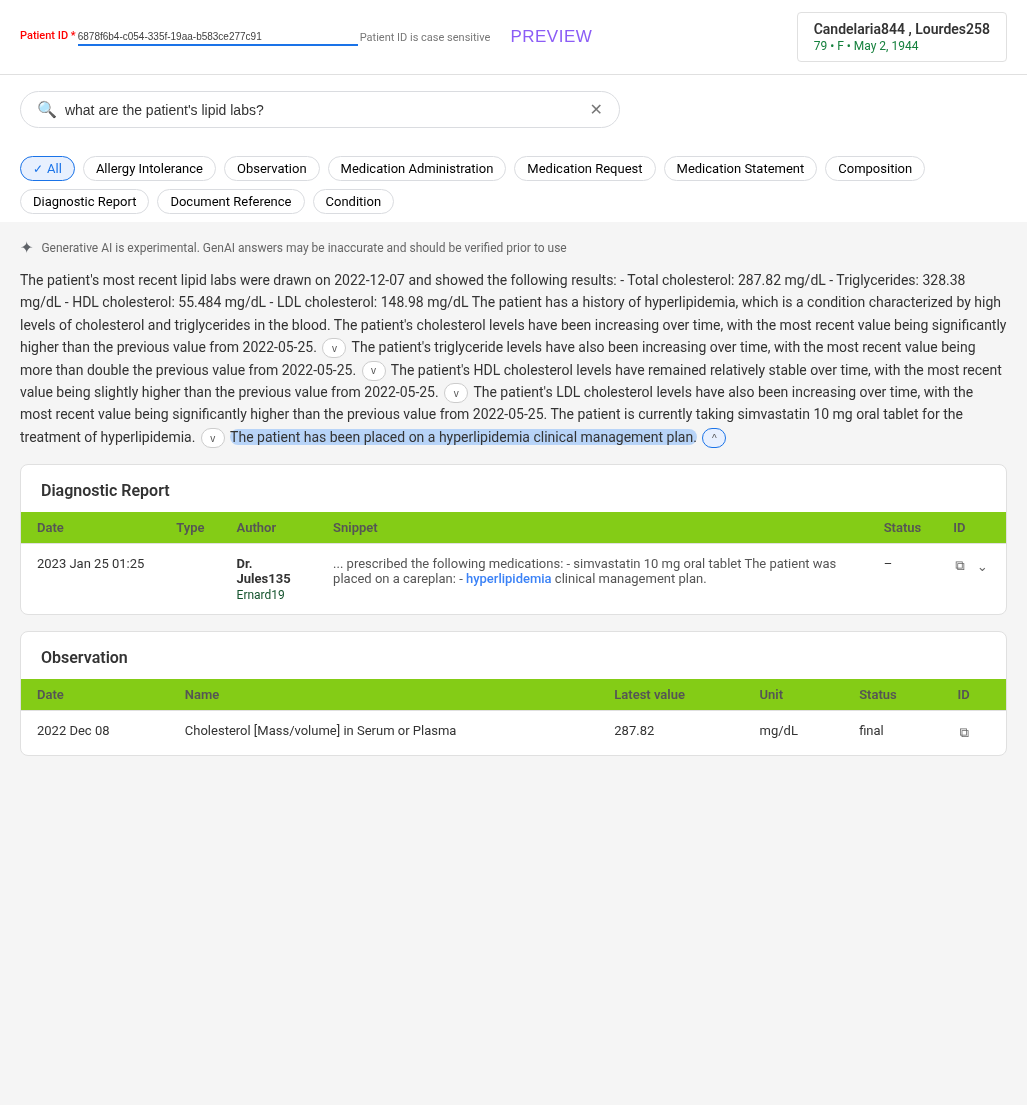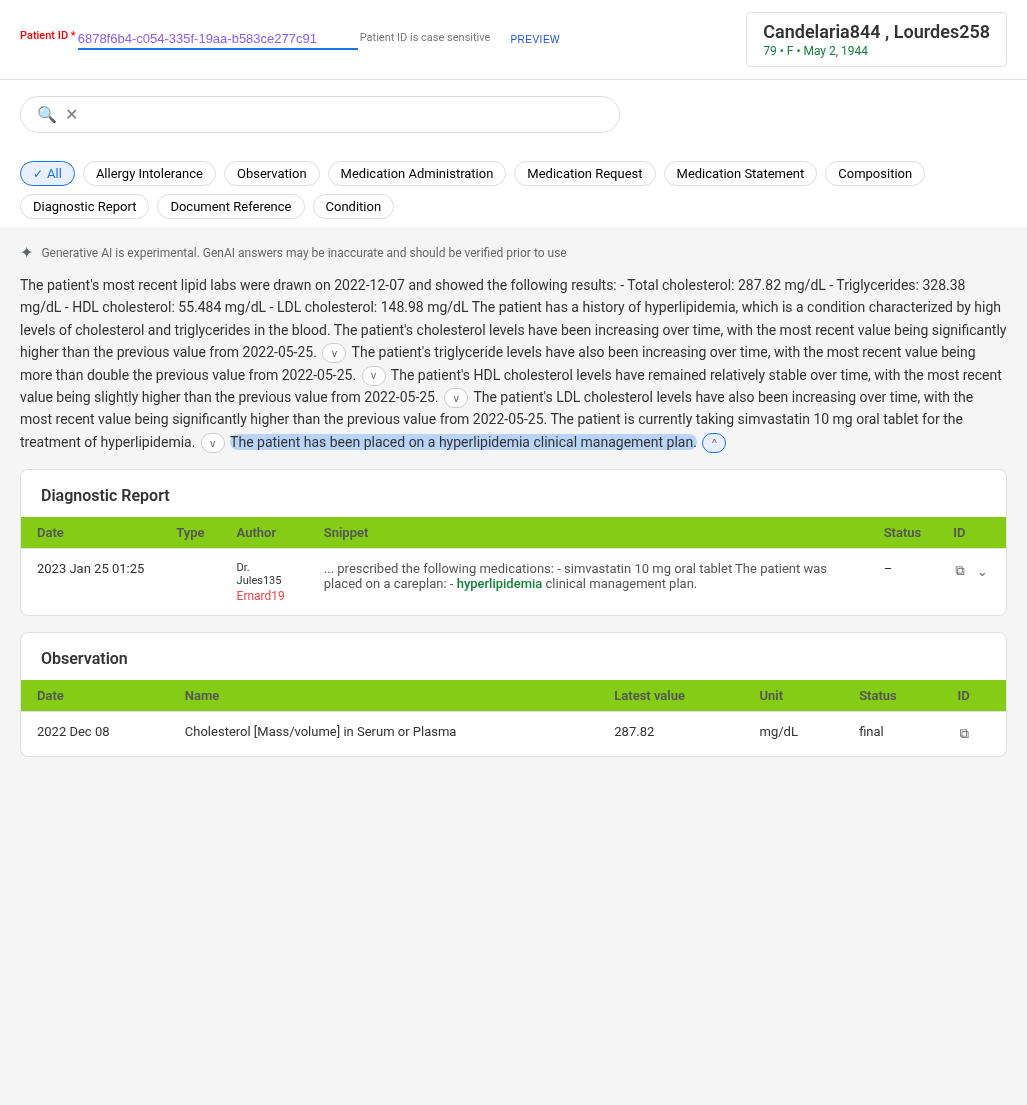--- a/index.html
+++ b/index.html
@@ -28,50 +28,50 @@
       color: #555;
       font-weight: 500;
     }
     .patient-id-label span {
       color: red;
     }
     .patient-id-input {
       border: none;
       border-bottom: 2px solid #1a73e8;
       outline: none;
-      font-size: 13px;
+      font-size: 10px;
       width: 280px;
       padding: 2px 0;
-      color: #8b5cf6;
+      color: #404040;
     }
     .patient-id-hint {
       font-size: 11px;
       color: #777;
       margin-top: 2px;
     }
     .preview-btn {
       background: none;
       border: none;
-      color: #1d4ed8;
-      font-size: 10px;
+      color: #8b5cf6;
+      font-size: 17px;
       font-weight: 500;
       cursor: pointer;
       letter-spacing: 0.5px;
       text-transform: uppercase;
     }
     .patient-info-card {
       background: #fff;
       border: 1px solid #e0e0e0;
       border-radius: 4px;
       padding: 8px 16px;
       margin-left: auto;
     }
     .patient-name {
       font-weight: 600;
-      font-size: 18px;
+      font-size: 14px;
       color: #333;
     }
     .patient-details {
       font-size: 12px;
       color: #15803d;
       margin-top: 2px;
     }
 
     
     .search-container {
@@ -224,21 +224,21 @@
     }
     .date-cell {
       white-space: nowrap;
       color: #555;
     }
     .snippet-text {
       color: #555;
       font-size: 13px;
     }
     .snippet-highlight {
-      color: #15803d;
+      color: #3b82f6;
       font-weight: 500;
     }
     .status-cell {
       color: #888;
     }
     .copy-icon-btn {
       background: none;
       border: none;
       cursor: pointer;
       color: #666;
@@ -250,27 +250,27 @@
       cursor: pointer;
       color: #666;
       padding: 2px;
     }
     .row-actions {
       display: flex;
       gap: 8px;
       align-items: center;
     }
     .author-line {
-      font-size: 11px;
-      color: #333;
-      font-weight: 400;
+      font-size: 13px;
+      color: #333;
+      font-weight: 700;
     }
     .author-sub {
       font-size: 12px;
-      color: #ef4444;
+      color: #14532d;
       margin-top: 2px;
     }
   </style>
 </head>
 <body>
 
 <div class="header">
   <div class="patient-id-section">
     <div class="patient-id-label">
       <span>Patient ID</span><span style="color:red"> *</span>
@@ -281,20 +281,21 @@
   <button class="preview-btn">PREVIEW</button>
   <div class="patient-info-card">
     <div class="patient-name">Candelaria844 , Lourdes258</div>
     <div class="patient-details">79 • F • May 2, 1944</div>
   </div>
 </div>
 
 <div class="search-container">
   <div class="search-bar">
     <span class="search-icon-wrap">🔍</span>
+    <input class="search-input" type="text" value="what are the patient's lipid labs?" style="">
     <span class="search-clear">✕</span>
   </div>
 </div>
 
 <div class="filter-chips">
   <div class="chip active">
     <span style="font-size:12px;color:#1a73e8;">✓</span>
     <span>All</span>
   </div>
   <div class="chip">

